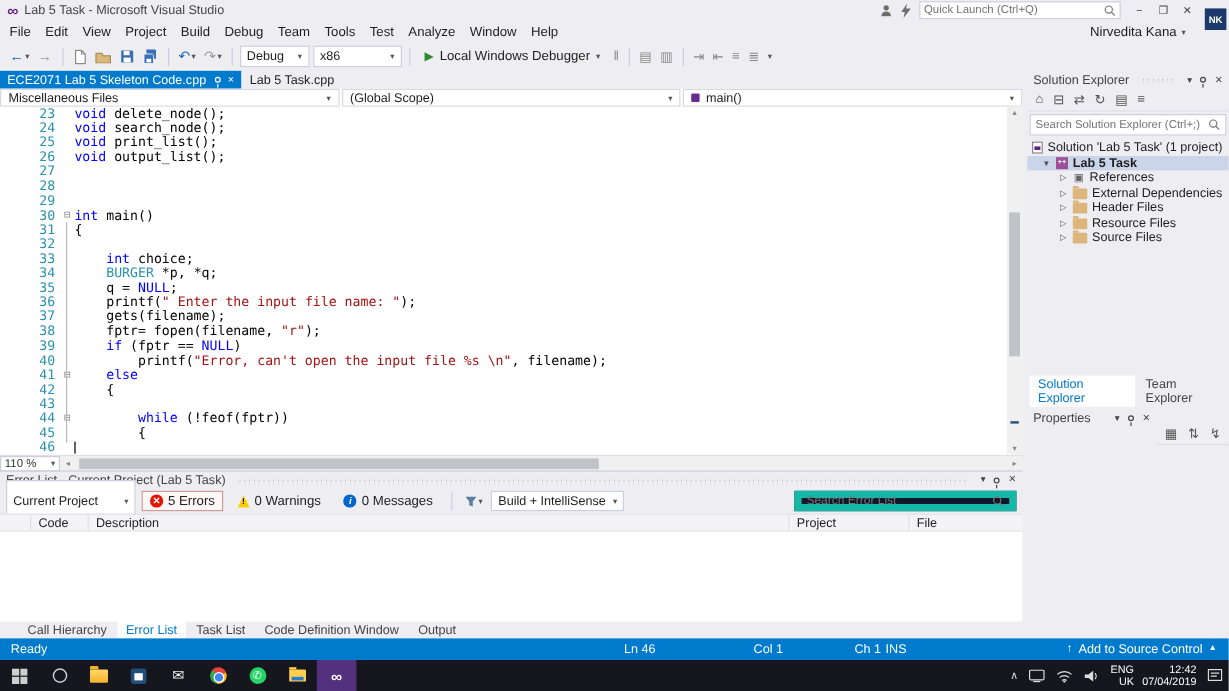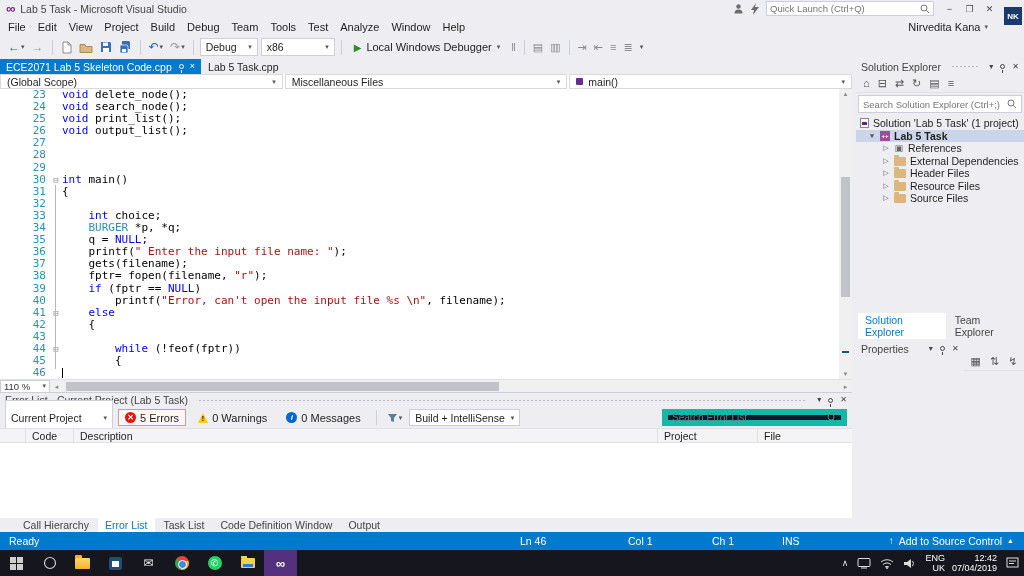--- a/index.html
+++ b/index.html
@@ -135,21 +135,21 @@
 .props{flex:1;display:flex;flex-direction:row;margin-top:8px}
 .props-toolbar{margin-top:12px;height:18px;display:flex;align-items:center;gap:9px;padding:0 7px;color:#555;font-size:11px;border-bottom:1px solid #e0e0e6}
 
 
 .statusbar{position:absolute;left:0;right:0;bottom:26px;height:18px;background:#007acc;color:#fff;font-size:10.5px;line-height:18px}
 .sb-item{position:absolute;top:0}
 .sb-ready{left:9px}
 .sb-ln{left:520px}
 .sb-col{left:628px}
 .sb-ch{left:712px}
-.sb-ins{left:782px}
+.sb-ins{left:738px}
 .sb-src{right:10px;display:flex;align-items:center;gap:5px;height:18px}
 .sb-src .up{font-size:10px}
 .sb-src .tri{font-size:7px}
 
 
 .taskbar{position:absolute;left:0;right:0;bottom:0;height:26px;background:#16161e;display:flex;align-items:center;color:#fff}
 .tb-item{width:33px;height:26px;display:flex;align-items:center;justify-content:center;flex:none}
 .tb-item.active-app{background:#53317e}
 .exp-folder{width:15px;height:11px;background:linear-gradient(#ffd769,#f2b32a);border-radius:1px;position:relative}
 .exp-folder::before{content:"";position:absolute;top:-3px;left:0;width:7px;height:3px;background:#f2b32a;border-radius:1px 1px 0 0}
@@ -316,25 +316,25 @@
         <span class="tab-pin"></span>
         <span class="tab-close">×</span>
       </div>
       <div class="doc-tab">
         <span>Lab 5 Task.cpp</span>
       </div>
     </div>
 
   <div class="navbar">
     <div class="nav-combo">
+      <span>Miscellaneous Files</span>
+      <span class="dd-arrow" style="margin-left:auto">▾</span>
+    </div>
+    <div class="nav-combo">
       <span>(Global Scope)</span>
-      <span class="dd-arrow" style="margin-left:auto">▾</span>
-    </div>
-    <div class="nav-combo">
-      <span>Miscellaneous Files</span>
       <span class="dd-arrow" style="margin-left:auto">▾</span>
     </div>
     <div class="nav-combo">
       <span class="method-icon"></span>
       <span>main()</span>
       <span class="dd-arrow" style="margin-left:auto">▾</span>
     </div>
   </div>
 
   <div class="editor">

